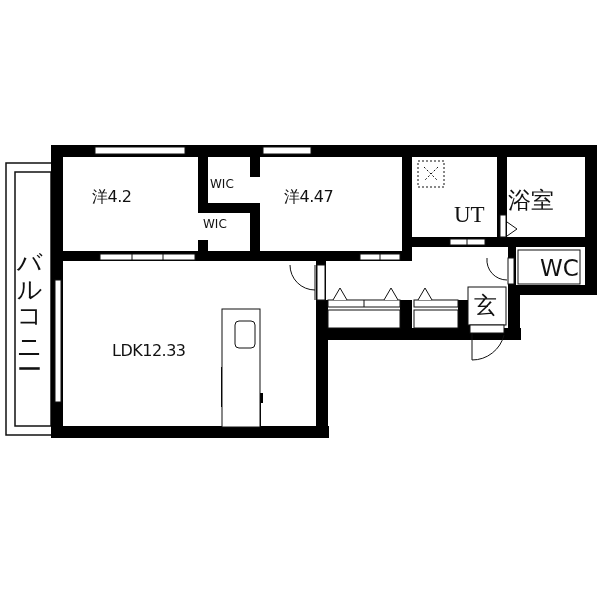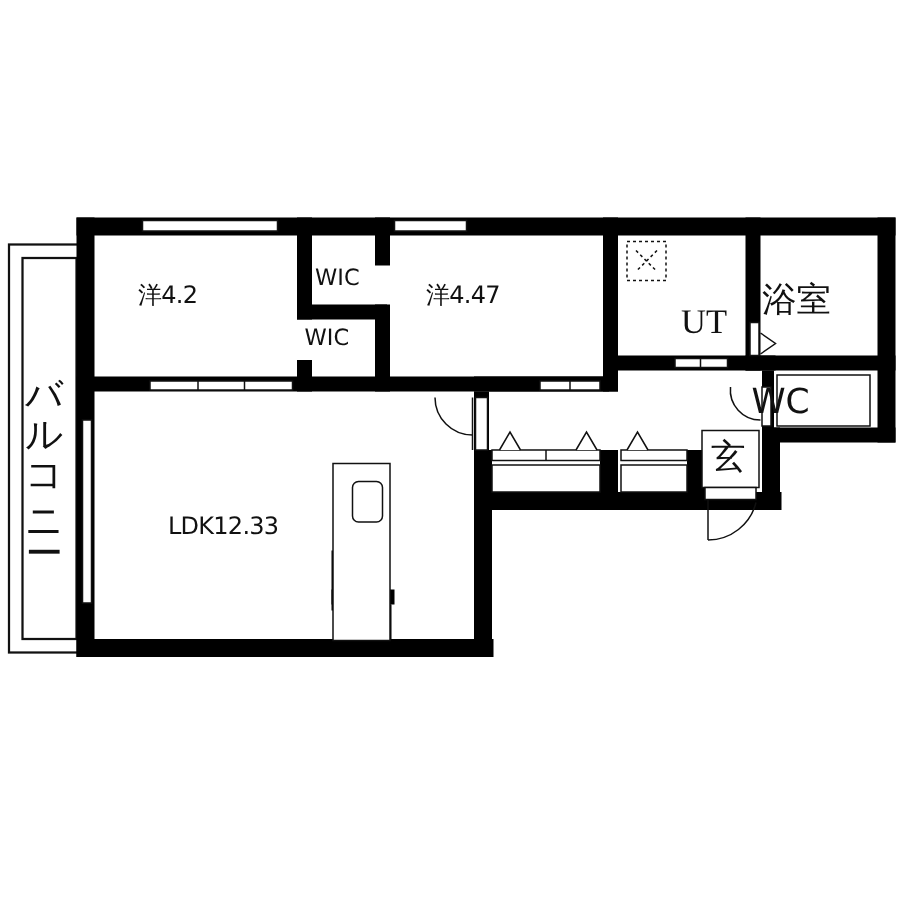--- a/index.html
+++ b/index.html
@@ -1,21 +1,21 @@
 <!DOCTYPE html>
 <html><head>
 <meta charset="utf-8">
 <style>
   html, body { margin: 0; padding: 0; background: #ffffff; }
   body { width: 600px; height: 600px; position: relative; overflow: hidden; font-family: "DejaVu Sans", sans-serif; }
   #plan { position: absolute; left: 0; top: 0; width: 600px; height: 600px; }
   .lbl { position: absolute; color: #111; white-space: nowrap; line-height: 1; font-family: "DejaVu Sans", sans-serif; }
   .room-big { font-size: 16px; letter-spacing: -0.5px; }
   .room-mid { font-size: 23px; }
-  .room-small { font-size: 15px; }
+  .room-small { font-size: 12px; }
   .vert { writing-mode: vertical-rl; font-size: 25px; letter-spacing: 2px; }
 </style>
 </head>
 <body>
 
 <svg id="plan" viewBox="0 0 600 600" xmlns="http://www.w3.org/2000/svg">
 
   <g fill="none" stroke="#111" stroke-width="1.5">
     <rect x="6" y="163" width="48" height="272"></rect>
     <rect x="15" y="172" width="36" height="254"></rect>
@@ -124,16 +124,16 @@
     <rect x="235" y="321" width="20" height="27" rx="4"></rect>
   </g>
 </svg>
 
 <div class="lbl room-big" style="left:92px; top:189px;">洋4.2</div>
 <div class="lbl room-small" style="left:210px; top:178px;">WIC</div>
 <div class="lbl room-small" style="left:203px; top:218px;">WIC</div>
 <div class="lbl room-big" style="left:284px; top:189px;">洋4.47</div>
 <div class="lbl room-mid" style="left:454px; top:203px;font-family:Liberation Serif, serif;">UT</div>
 <div class="lbl room-mid" style="left:508px; top:189px;">浴室</div>
-<div class="lbl room-mid" style="left:501px; top:257px;text-align:center;">WC</div>
+<div class="lbl room-mid" style="left:540px; top:257px;text-align:center;">WC</div>
 <div class="lbl room-mid" style="left:474px; top:294px;">玄</div>
 <div class="lbl room-big" style="left:68px; top:343px;margin-left:44px;">LDK12.33</div>
 <div class="lbl vert" style="left:17px; top:234px;">バルコニー</div>
 
 </body></html>

